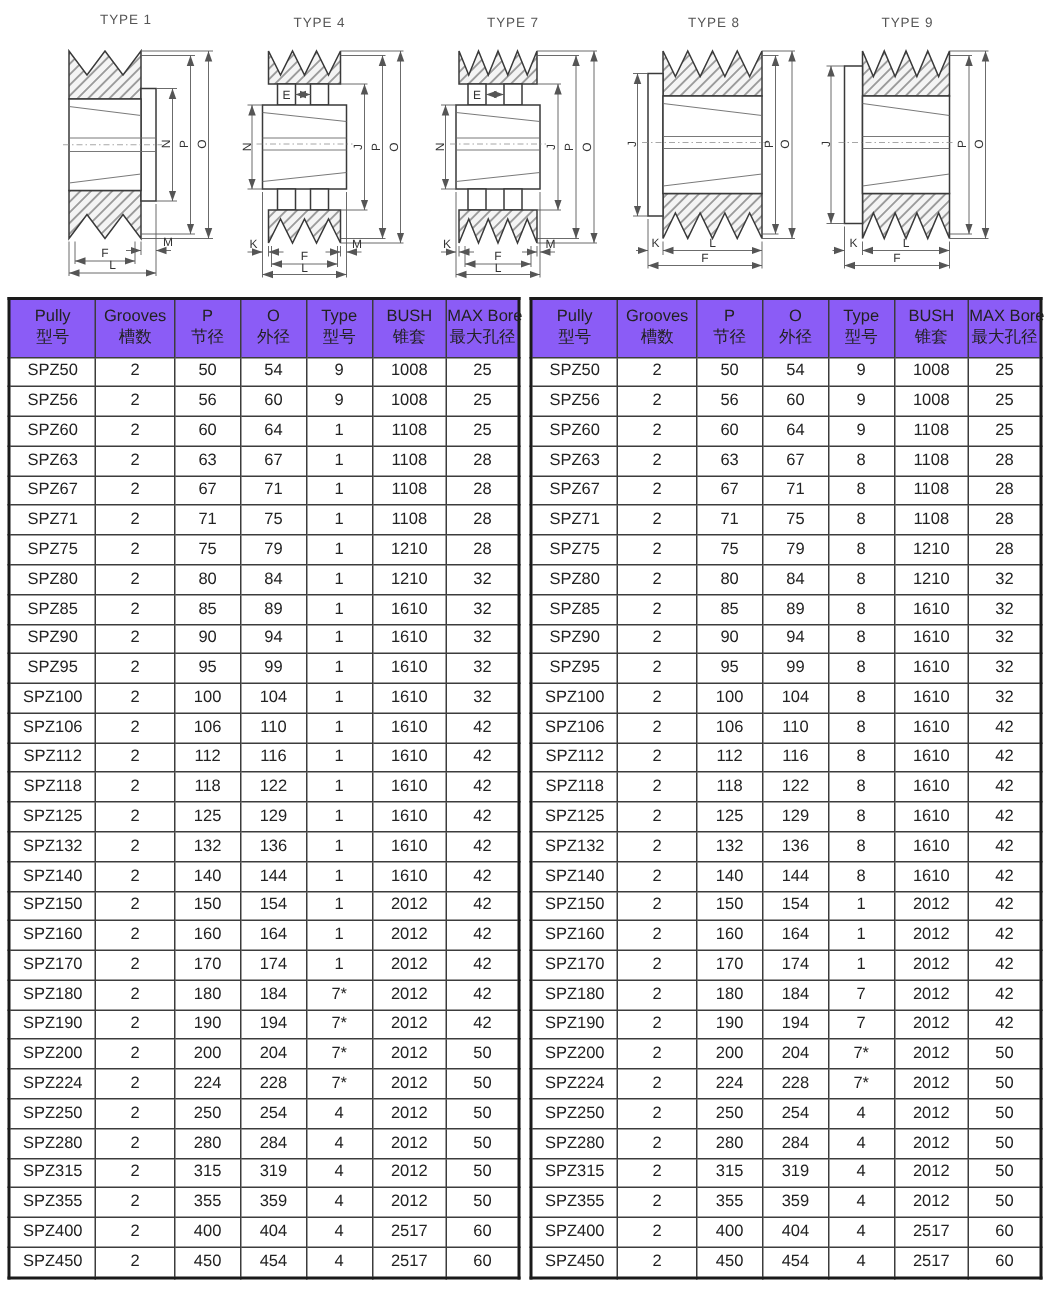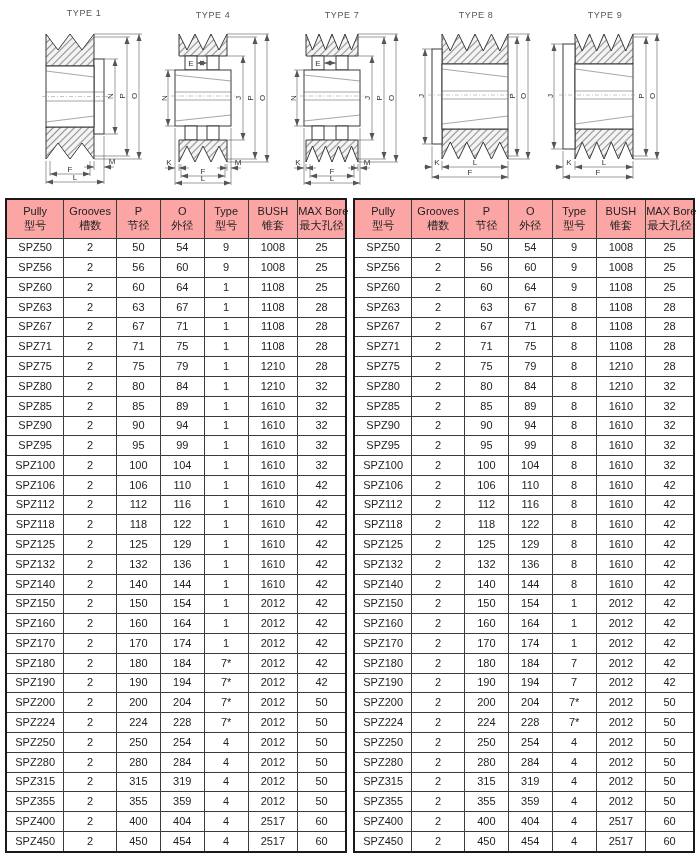--- a/index.html
+++ b/index.html
@@ -38,21 +38,21 @@
     width:50%;
     table-layout:fixed;
     border:2px solid #1a1a1a;
   }
   table.spz th, table.spz td {
     border:1px solid #3c3c3c;
     text-align:center;
     vertical-align:middle;
   }
   table.spz th {
-    background:#fca5a5;
+    background:#8b5cf6;
     font-weight:normal;
     font-size:11px;
     line-height:1.25;
     padding:5px 0;
   }
   table.spz td {
     font-size:11px;
     line-height:1.2;
     padding:2.8px 0;
     background:#fff;

